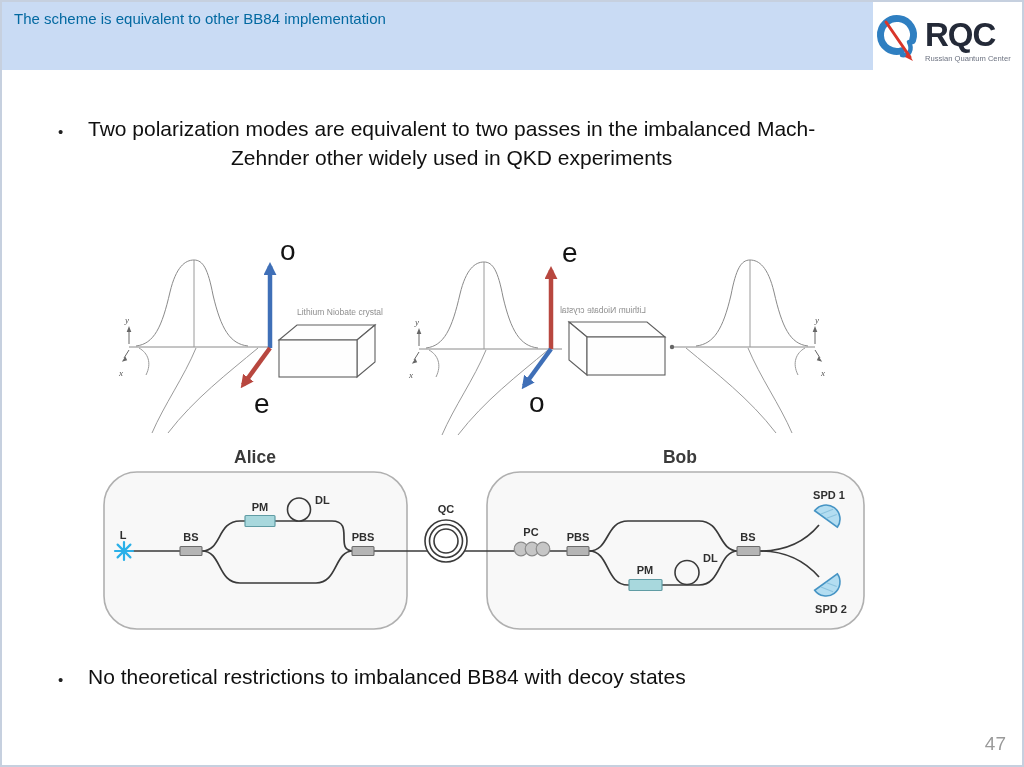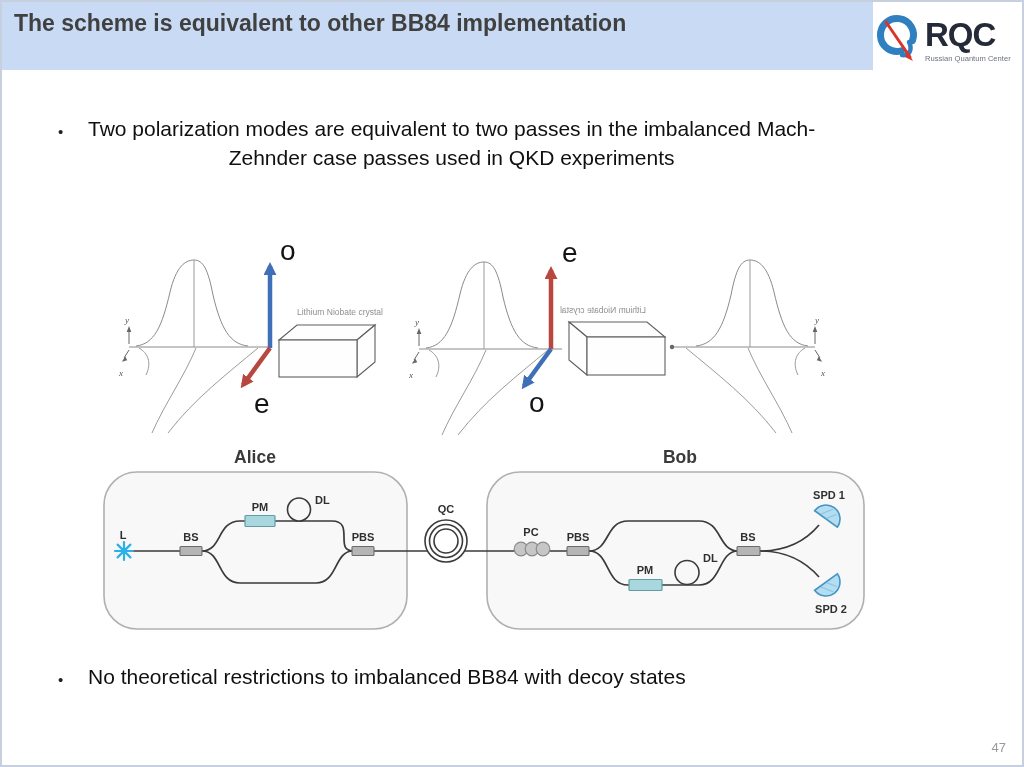--- a/index.html
+++ b/index.html
@@ -6,34 +6,34 @@
   .slide{
     position:relative; width:1024px; height:767px; background:#ffffff;
     border:2px solid #c6d0df; box-sizing:border-box; overflow:hidden;
     font-family:"Liberation Sans", sans-serif;
   }
   .header-band{
     position:absolute; left:0; top:0; width:871px; height:68px;
     background:#c9dbf4;
   }
   .header-title{
-    position:absolute; left:12px; top:8px; font-size:23px; font-weight:bold;
-    color:#404040; letter-spacing:0px; white-space:nowrap;
+    position:absolute; left:12px; top:8px; font-size:15px; font-weight:normal;
+    color:#0369a1; letter-spacing:0px; white-space:nowrap;
   }
   .logo-box{
     position:absolute; right:0; top:0; width:149px; height:70px; background:#ffffff;text-decoration:underline;
   }
   .bullet{ position:absolute; display:flex; color:#101010; font-size:21px; line-height:29px;}
   .bullet .marker{ width:30px; font-size:15px; padding-top:3px; color:#222; flex:none;}
   .bullet .line{ white-space:nowrap;text-align:center; }
   .b1{ left:56px; top:112px; }
   .b2{ left:56px; top:660px; }
   .art{ position:absolute; left:0; top:0; width:1020px; height:763px; }
   .page-num{
-    position:absolute; right:16px; bottom:10px; font-size:13px; color:#9a9a9a;
+    position:absolute; right:16px; bottom:10px; font-size:19px; color:#9a9a9a;
   }
   svg text{ font-family:"Liberation Sans", sans-serif; }
   .comp-label{ font-size:11px; font-weight:bold; fill:#2f2f2f; }
   .box-title{ font-size:17.5px; font-weight:bold; fill:#3a3a3a; }
   .axis-label{ font-size:9px; font-style:italic; fill:#555; font-family:"Liberation Serif", serif; }
   .pol-label{ font-size:28px; fill:#141414; }
   .crystal-label{ font-size:8.5px; fill:#8f8f8f; }
   .logo-acronym{ font-size:33px; font-weight:bold; fill:#242a38; letter-spacing:-1px;}
   .logo-sub{ font-size:7.6px; fill:#6c7280; }
 </style>
@@ -56,21 +56,21 @@
       </g>
       <text x="52" y="44" class="logo-acronym">RQC</text>
       <text x="52" y="59" class="logo-sub">Russian Quantum Center</text>
     </svg>
   </div>
 
   <div class="bullet b1">
     <span class="marker">•</span>
     <div>
       <div class="line">Two polarization modes are equivalent to two passes in the imbalanced Mach-</div>
-      <div class="line">Zehnder case passes used in QKD experiments</div>
+      <div class="line">Zehnder other widely used in QKD experiments</div>
     </div>
   </div>
 
   <div class="bullet b2">
     <span class="marker">•</span>
     <div>
       <div class="line">No theoretical restrictions to imbalanced BB84 with decoy states</div>
     </div>
   </div>
 

